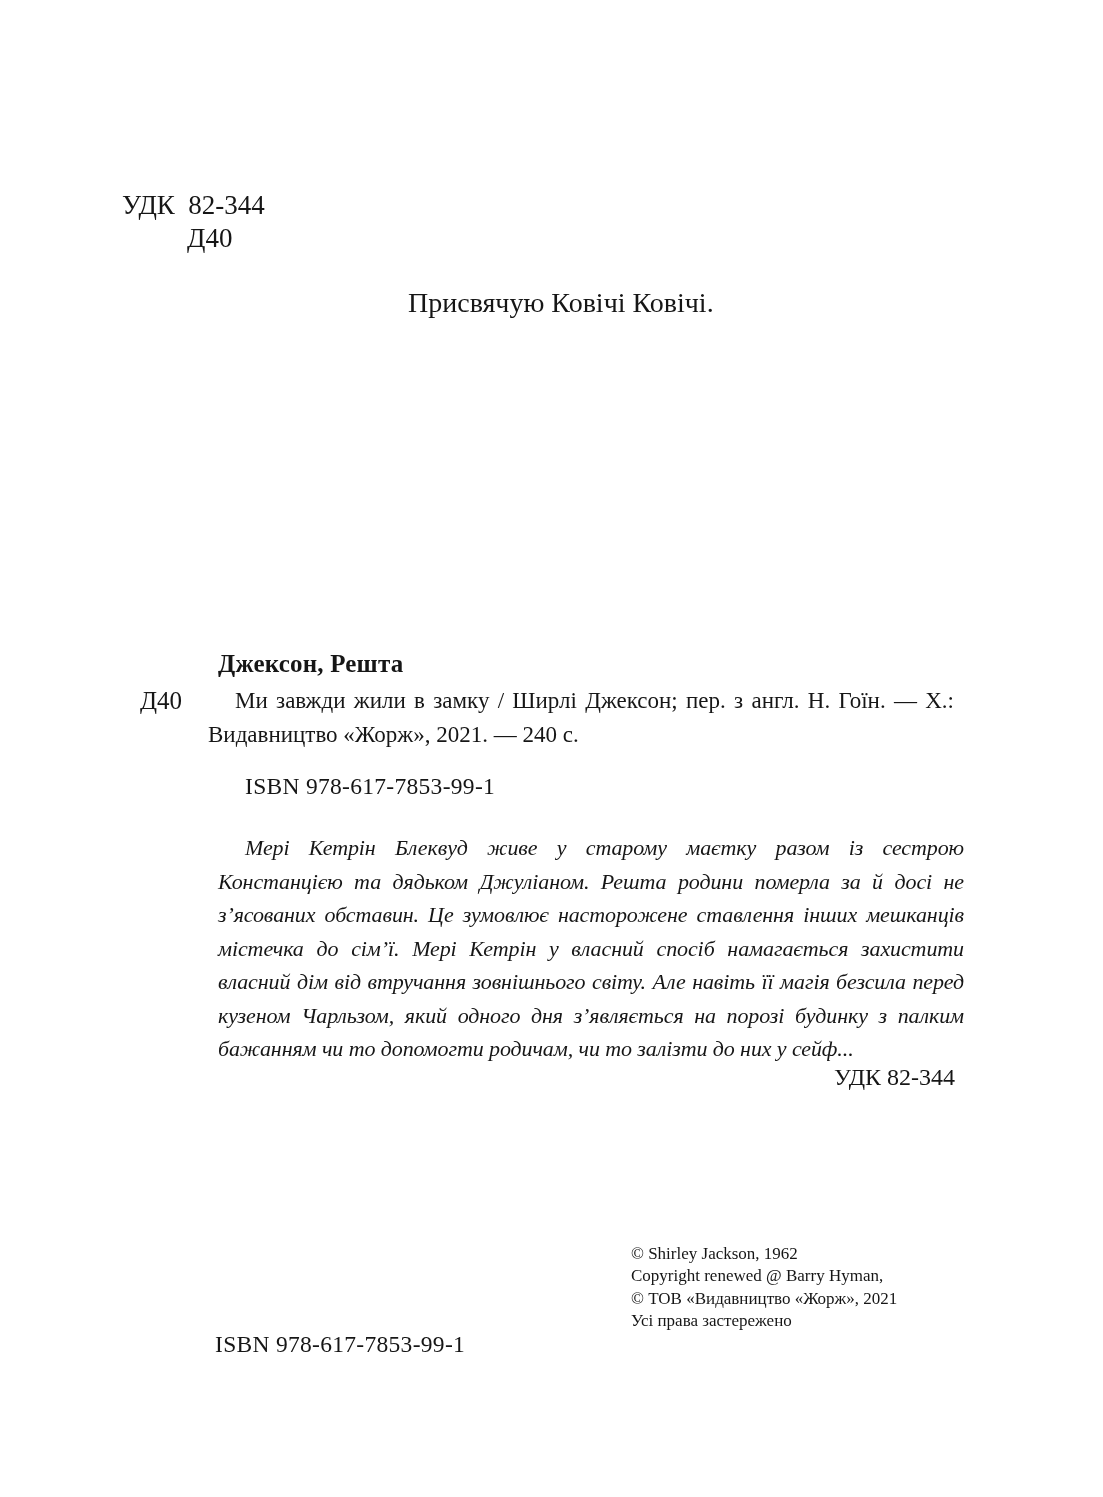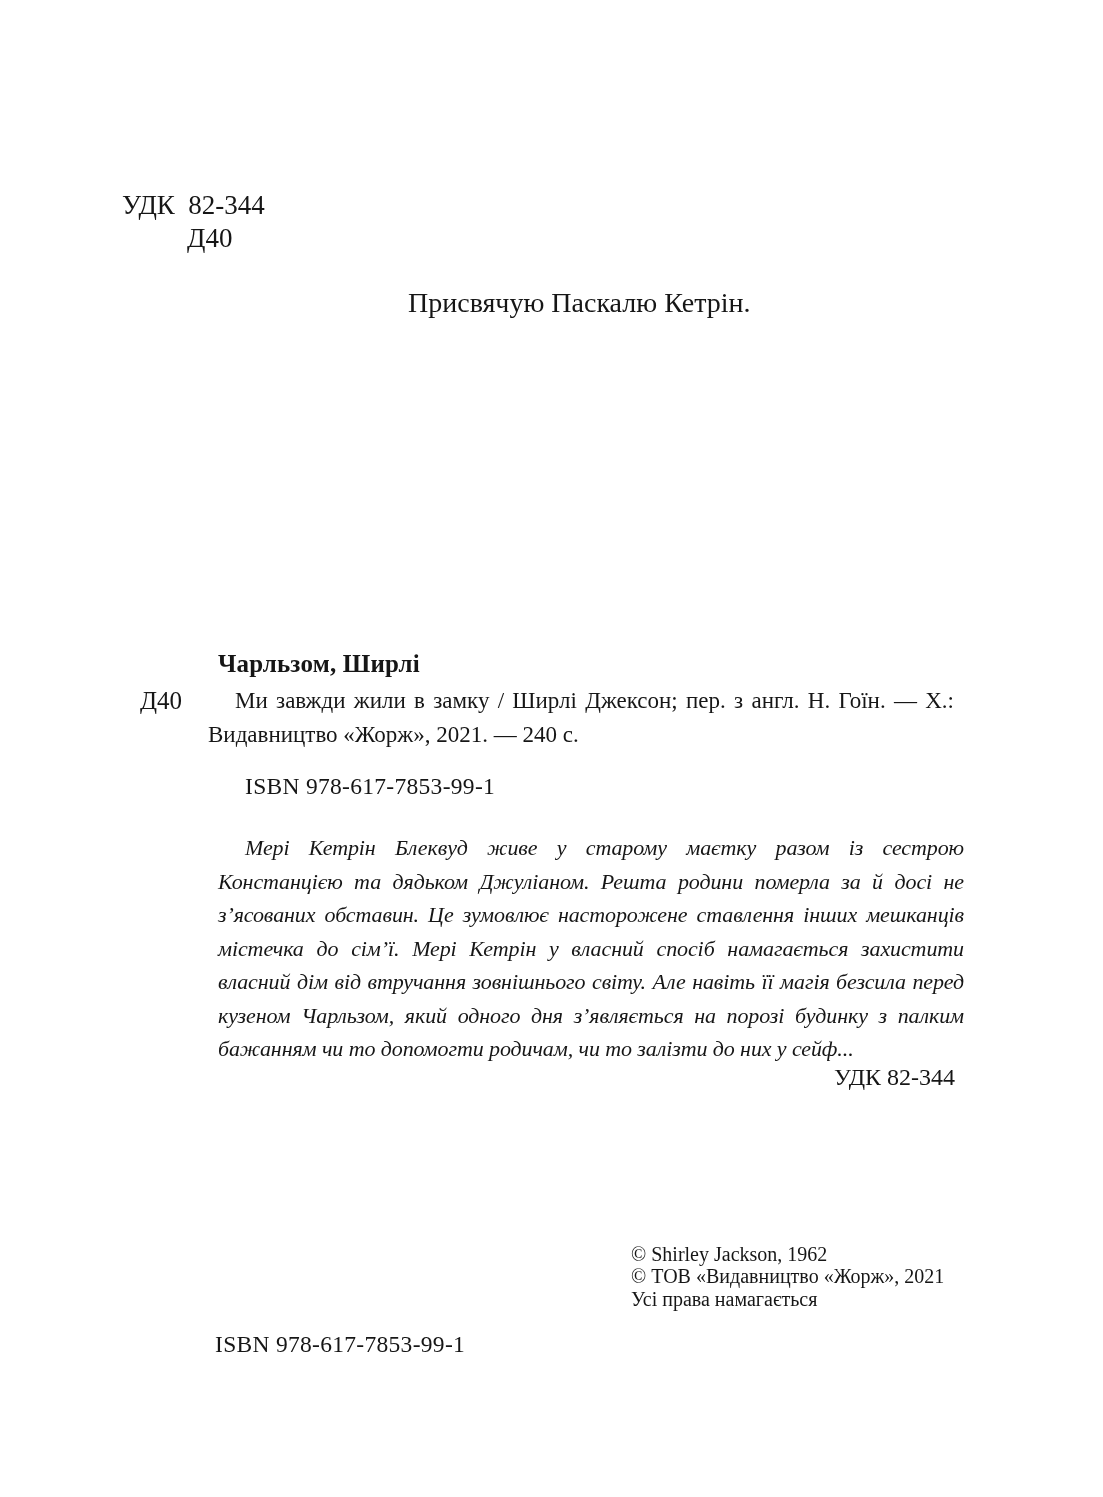--- a/index.html
+++ b/index.html
@@ -70,55 +70,56 @@
     font-style: italic;
   }
 
   .udk-footer {
     top: 1064px; right: 148px;
     font-size: 24px;
   }
 
   .copyright {
     left: 631px; top: 1243px;
-    font-size: 20px;
+    font-size: 17px;
     line-height: 22.3px;
   }
   .copyright div { white-space: nowrap; }
 
   .isbn-footer {
     left: 215px; top: 1331px;
     font-size: 23.5px;
     letter-spacing: 0.3px;
   }
 </style>
 </head>
 <body>
 
 <div class="page">
 
   <div class="abs udk-top">УДК  82-344</div>
 
   <div class="abs udk-top-code">Д40</div>
 
-  <div class="abs dedication">Присвячую Паскалю Кетрін.</div>
+  <div class="abs dedication">Присвячую Ковічі Ковічі.</div>
 
-  <div class="abs catalog-author">Чарльзом, Ширлі</div>
+  <div class="abs catalog-author">Джексон, Решта</div>
 
   <div class="abs catalog-code">Д40</div>
 
   <p class="abs catalog-desc">Ми завжди жили в замку / Ширлі Джексон; пер. з англ. Н. Гоїн. — Х.: Видавництво «Жорж», 2021. — 240 с.</p>
 
   <div class="abs catalog-isbn">ISBN 978-617-7853-99-1</div>
 
   <p class="abs annotation">Мері Кетрін Блеквуд живе у старому маєтку разом із сестрою Констанцією та дядьком Джуліаном. Решта родини померла за й досі не з’ясованих обставин. Це зумовлює насторожене ставлення інших мешканців містечка до сім’ї. Мері Кетрін у власний спосіб намагається захистити власний дім від втручання зовнішнього світу. Але навіть її магія безсила перед кузеном Чарльзом, який одного дня з’являється на порозі будинку з палким бажанням чи то допомогти родичам, чи то залізти до них у сейф...</p>
 
   <div class="abs udk-footer">УДК 82-344</div>
 
   <div class="abs copyright">
     <div>© Shirley Jackson, 1962</div>
+    <div>Copyright renewed @ Barry Hyman,</div>
     <div>© ТОВ «Видавництво «Жорж», 2021</div>
-    <div>Усі права намагається</div>
+    <div>Усі права застережено</div>
   </div>
 
   <div class="abs isbn-footer">ISBN 978-617-7853-99-1</div>
 
 </div>
 
 </body></html>

